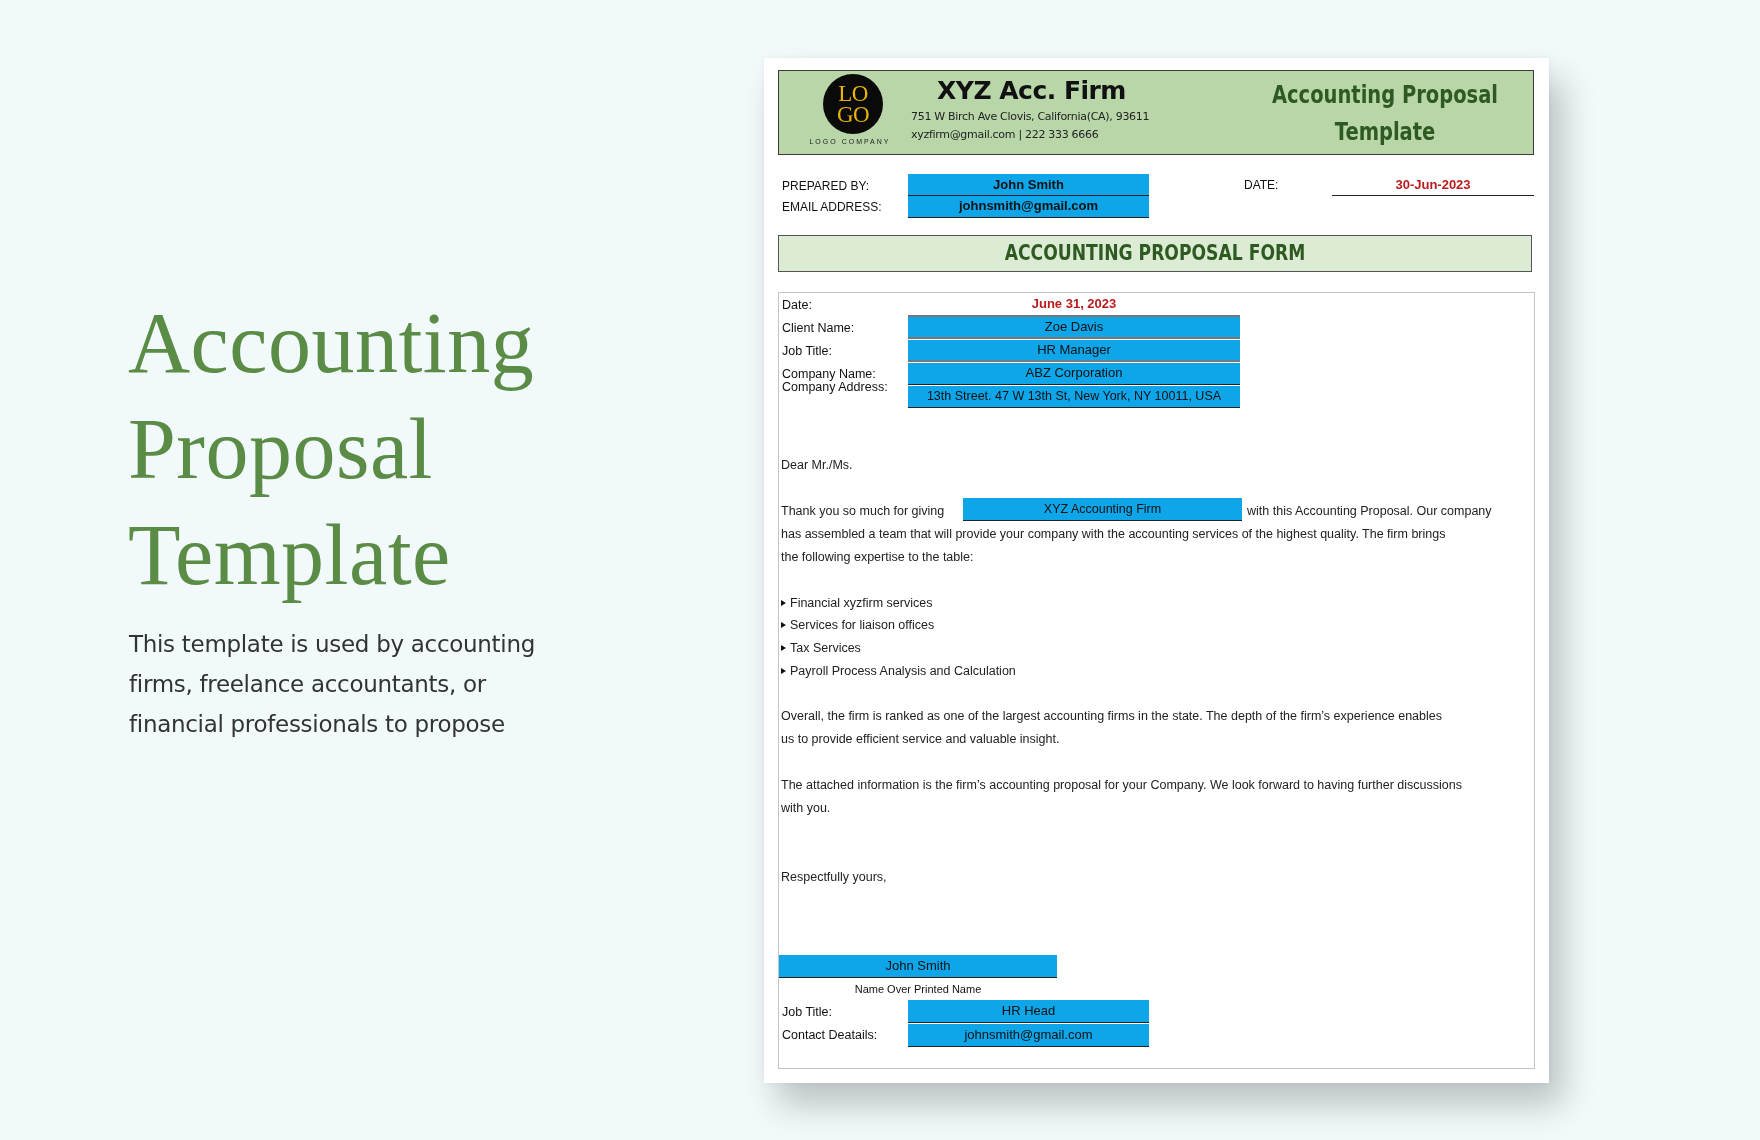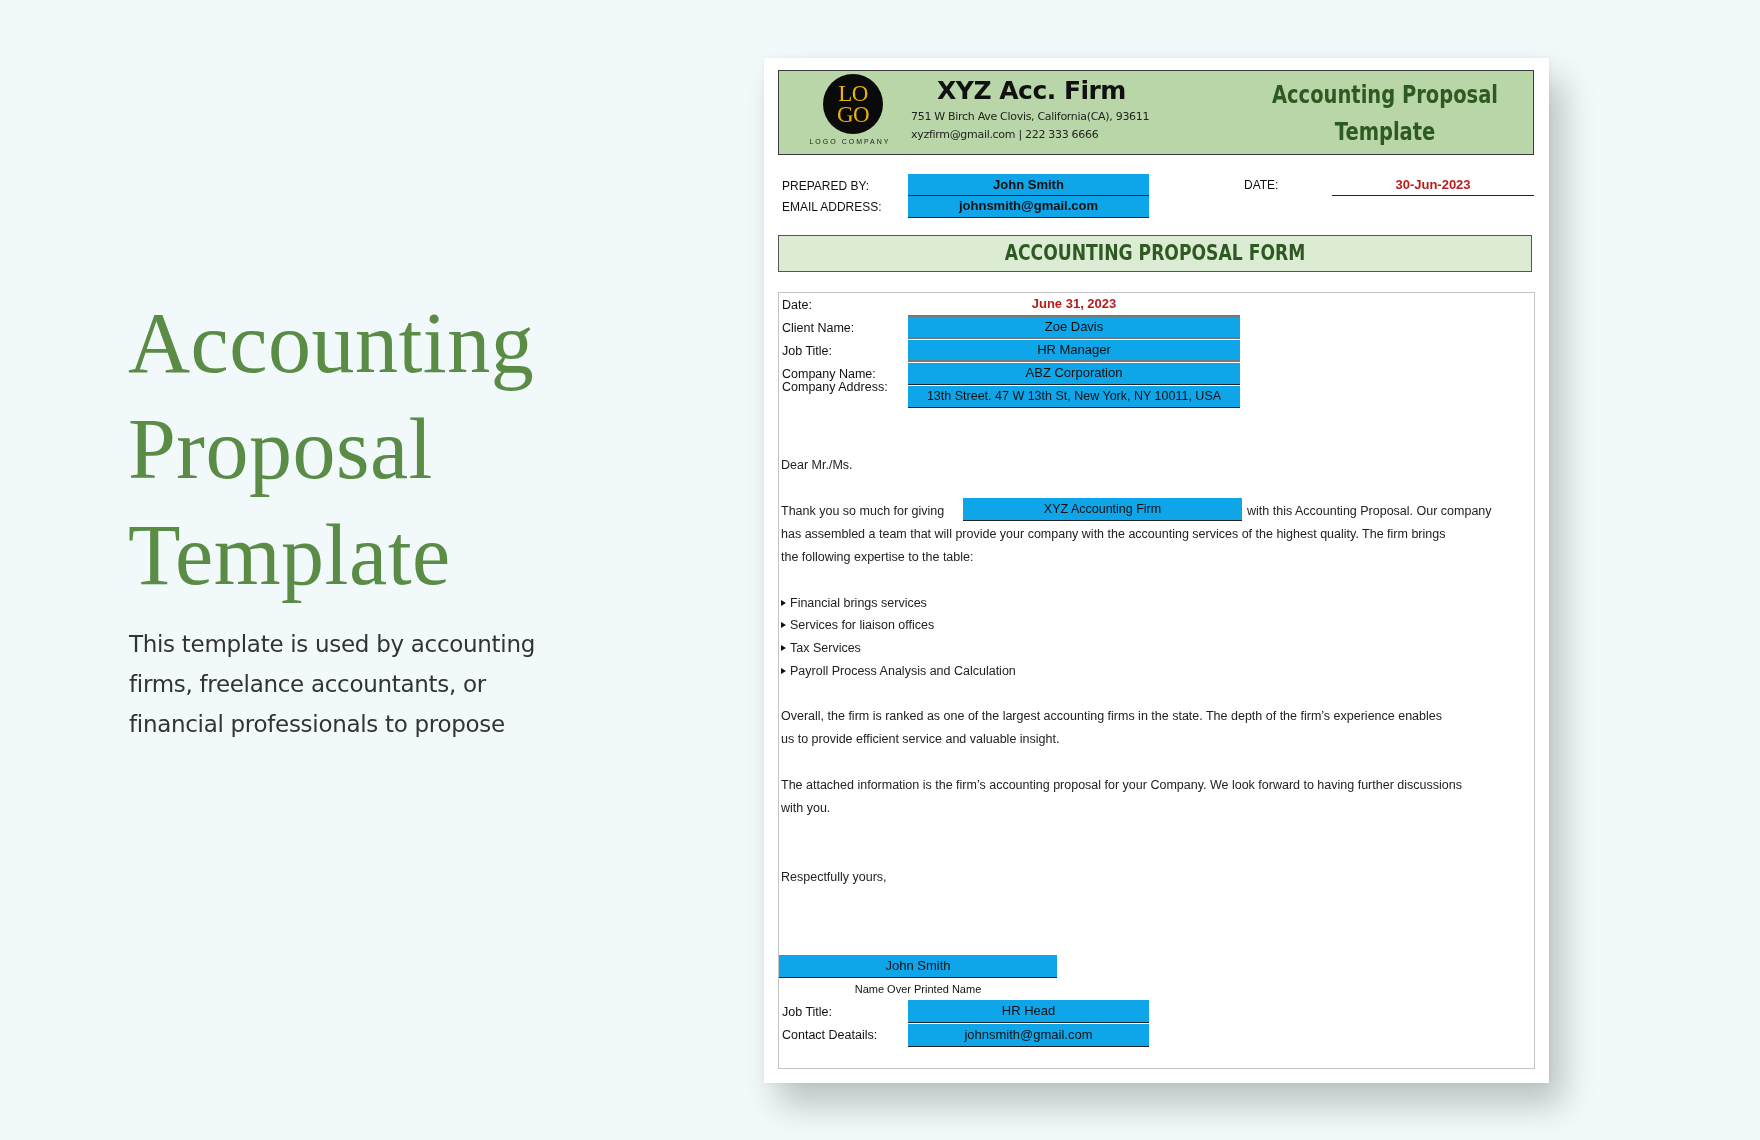--- a/index.html
+++ b/index.html
@@ -158,21 +158,21 @@
 <div class="abs field" style="left:908px; top:386px; width:332px; height:22px; line-height:20px; font-size:12.5px;">13th Street. 47 W 13th St, New York, NY 10011, USA</div>
 
 <div class="abs body-text" style="left:781px; top:458px;">Dear Mr./Ms.</div>
 
 <div class="abs body-text" style="left:781px; top:504px;">Thank you so much for giving</div>
 <div class="abs field" style="left:963px; top:498px; width:279px; height:23px; line-height:22px; font-size:12.5px; border-bottom-width:1.5px;">XYZ Accounting Firm</div>
 <div class="abs body-text" style="left:1247px; top:504px;text-align:center;">with this Accounting Proposal. Our company</div>
 <div class="abs body-text" style="left:781px; top:527px;">has assembled a team that will provide your company with the accounting services of the highest quality. The firm brings</div>
 <div class="abs body-text" style="left:781px; top:550px;">the following expertise to the table:</div>
 
-<div class="abs body-text bullet" style="left:781px; top:596px;">Financial brings services</div>
+<div class="abs body-text bullet" style="left:781px; top:596px;">Financial xyzfirm services</div>
 <div class="abs body-text bullet" style="left:781px; top:618px;">Services for liaison offices</div>
 <div class="abs body-text bullet" style="left:781px; top:641px;">Tax Services</div>
 <div class="abs body-text bullet" style="left:781px; top:664px;">Payroll Process Analysis and Calculation</div>
 
 <div class="abs body-text" style="left:781px; top:709px;">Overall, the firm is ranked as one of the largest accounting firms in the state. The depth of the firm’s experience enables</div>
 <div class="abs body-text" style="left:781px; top:732px;">us to provide efficient service and valuable insight.</div>
 
 <div class="abs body-text" style="left:781px; top:778px;">The attached information is the firm’s accounting proposal for your Company. We look forward to having further discussions</div>
 <div class="abs body-text" style="left:781px; top:801px;">with you.</div>
 

